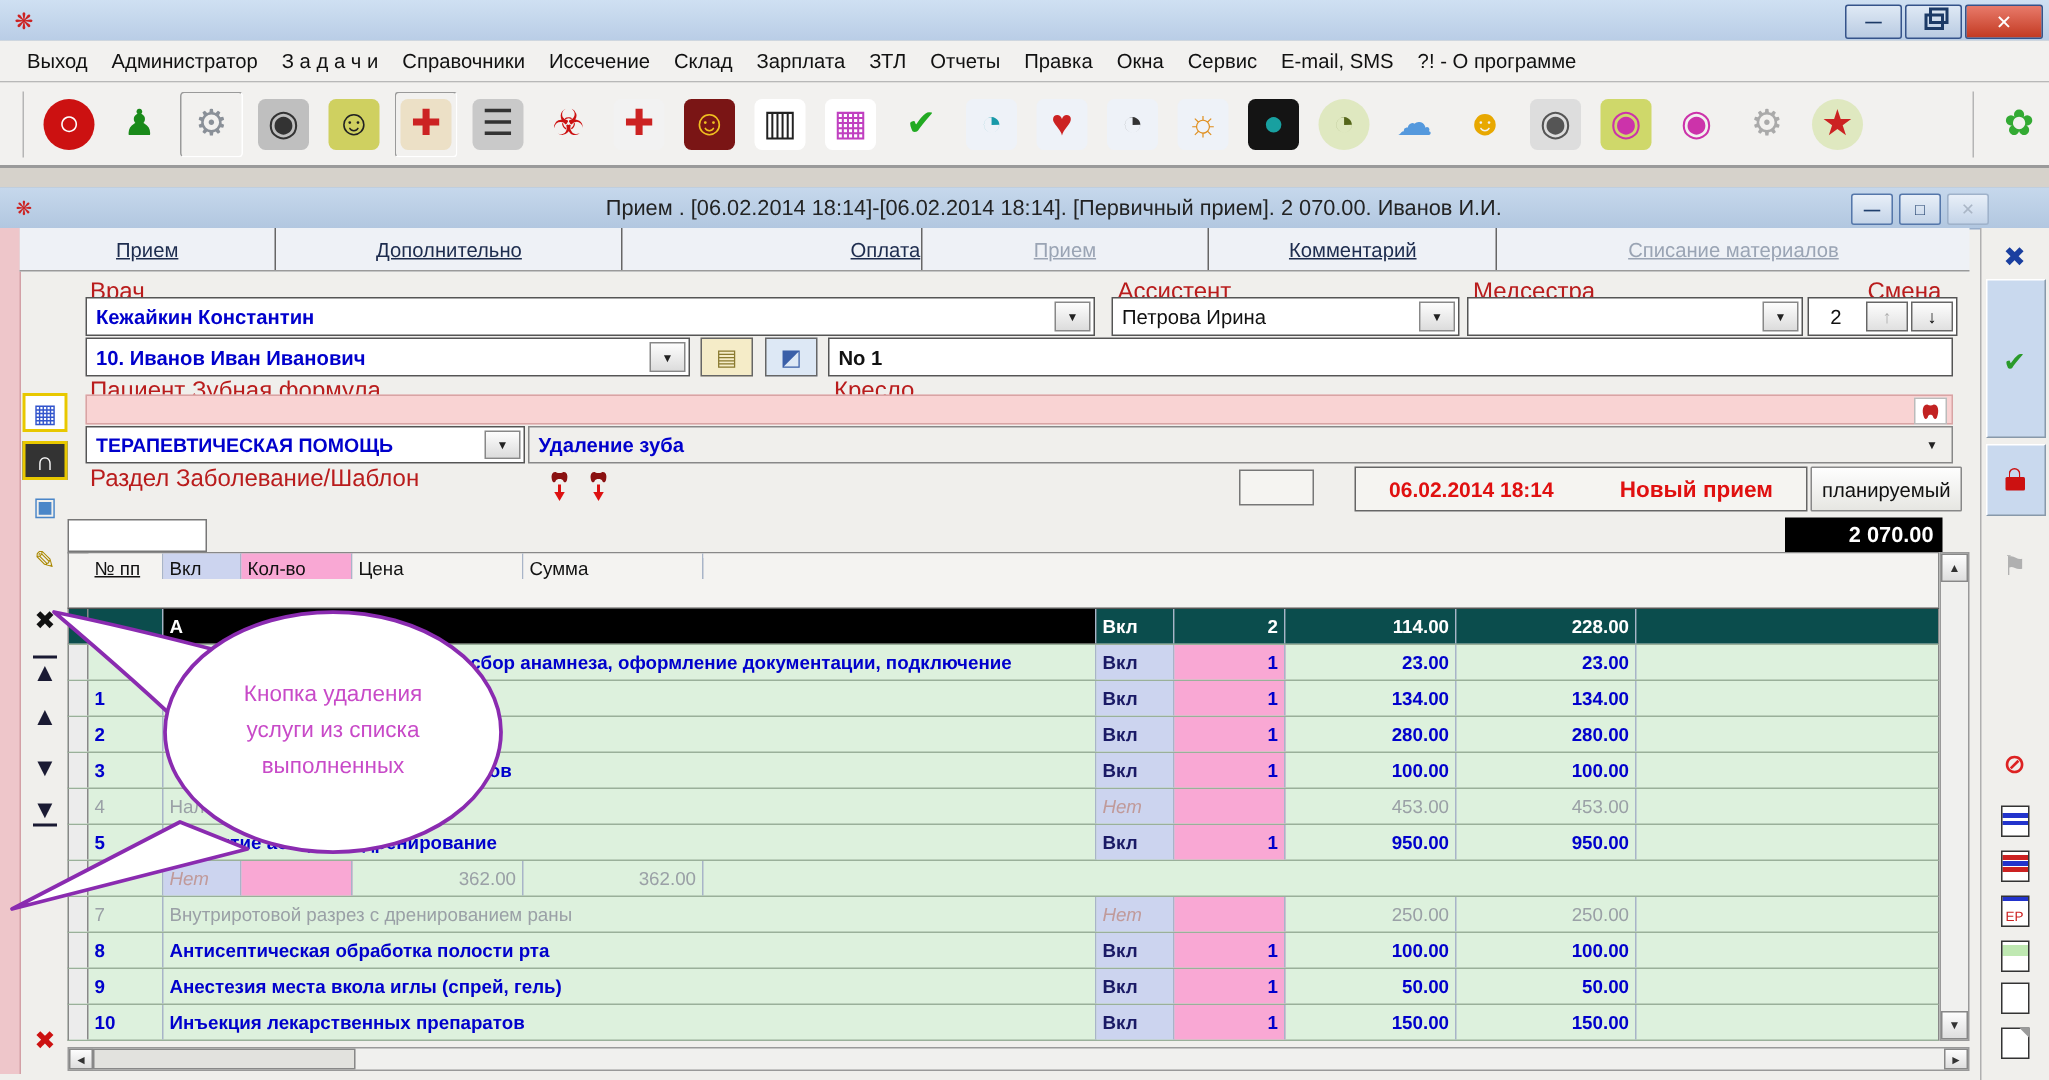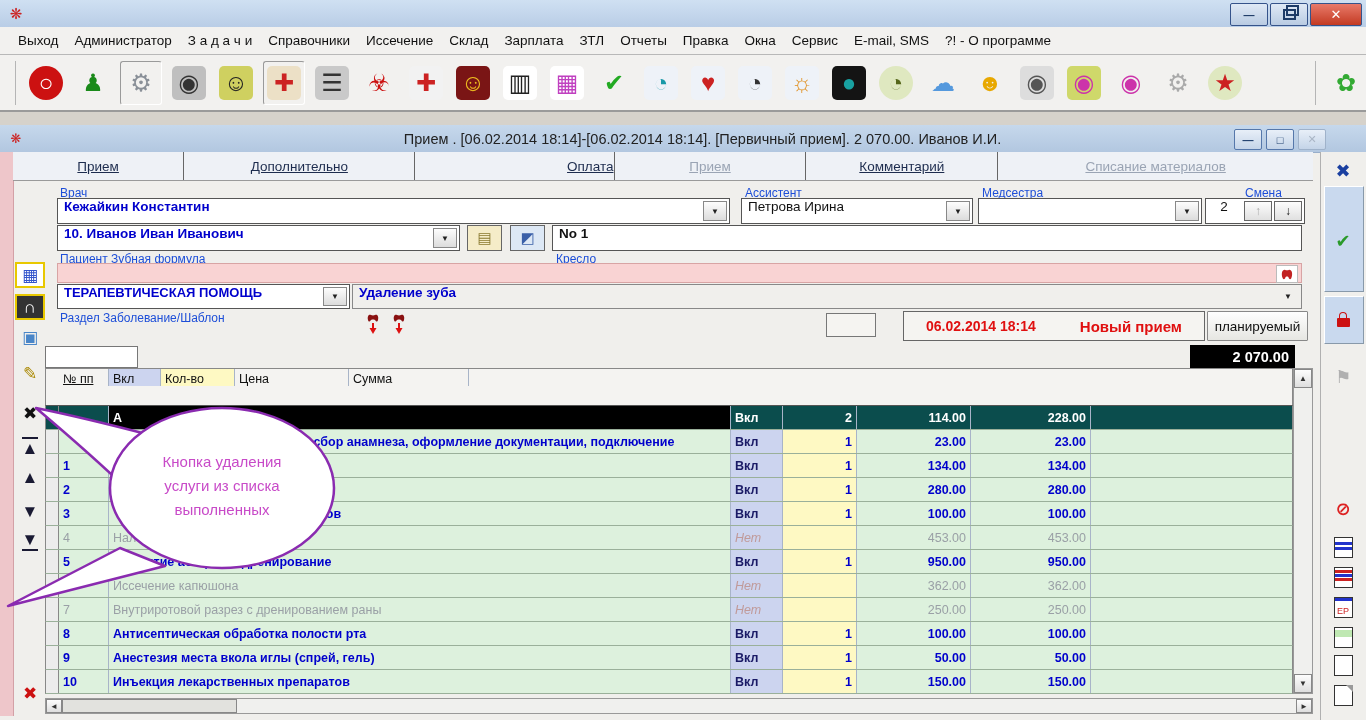--- a/index.html
+++ b/index.html
@@ -78,23 +78,23 @@
     border-left:7px solid transparent;border-top:7px solid #9a9a9a;}
 
   
   .licon{position:absolute;left:15px;width:30px;height:26px;display:flex;align-items:center;justify-content:center;}
   .licon .g{font-size:17px;font-weight:bold;line-height:1;}
   .licon.framed{border:2px solid #e8c800;width:26px;height:22px;}
   .licon .cap-top{border-top:2.5px solid #1a1a33;padding-top:1px;}
   .licon .cap-bottom{border-bottom:2.5px solid #1a1a33;padding-bottom:1px;}
 
   
-  .lbl{position:absolute;font-size:12px;color:#1d4ed8;white-space:nowrap;}
+  .lbl{position:absolute;font-size:16px;color:#b91c1c;white-space:nowrap;}
   .field{position:absolute;background:#fff;border:1px solid #555;box-sizing:border-box;
-    display:flex;font-size:13.5px;color:#111;padding-left:6px;}
+    display:flex;align-items:center;font-size:13.5px;color:#111;padding-left:6px;}
   .field.blue{color:#0000cc;font-weight:bold;}
   .ddbtn{position:absolute;right:2px;top:2px;bottom:2px;width:22px;background:linear-gradient(#fdfdfd,#dcdcdc);
     border:1px solid #888;display:flex;align-items:center;justify-content:center;font-size:8px;color:#222;}
   .sqbtn{position:absolute;background:linear-gradient(#fdfdfd,#e0e0e0);border:1px solid #666;
     display:flex;align-items:center;justify-content:center;box-sizing:border-box;}
   .pinkbar{position:absolute;left:57px;top:263px;width:1245px;height:20px;background:#f9d3d3;
     border:1px solid #d8a4a4;box-sizing:border-box;}
   .toothbox{position:absolute;right:3px;top:1px;width:20px;height:16px;background:#fff;border:1px solid #bbb;
     display:flex;align-items:center;justify-content:center;}
   .visitbox{position:absolute;left:903px;top:311px;width:300px;height:28px;border:1px solid #666;background:#f5f4f1;
@@ -115,21 +115,21 @@
   .thead{height:38px;background:#f4f3f1;border:1px solid #888;border-bottom:1px solid #555;align-items:flex-start;}
   .trow{height:24px;border-left:1px solid #888;border-right:1px solid #888;border-bottom:1px solid #9ab09a;}
   .c{box-sizing:border-box;border-right:1px solid #a8b4c8;padding:0 4px;display:flex;align-items:center;
      font-size:12.5px;overflow:hidden;white-space:nowrap;}
   .thead .c{align-items:flex-start;padding-top:3px;font-size:12.5px;color:#111;background:#f4f3f1;}
   .thead .c.hu{text-decoration:underline;}
   .c.ind{width:13px;padding:0;background:#ececec;border-right:1px solid #888;}
   .c.num{width:50px;}
   .c.work{width:622px;}
   .c.incl{width:52px;background:#ccd4ef;}
-  .c.qty{width:74px;background:#fef9c3;justify-content:flex-end;}
+  .c.qty{width:74px;background:#f9a8d4;justify-content:flex-end;}
   .c.price{width:114px;justify-content:flex-end;}
   .c.sum{width:120px;justify-content:flex-end;}
   .c.fill{flex:1;border-right:none;}
   .trow.on{background:#ddf1dd;}
   .trow.on .c{color:#0000cc;font-weight:bold;}
   .trow.on .c.incl{color:#1a1a66;}
   .trow.off{background:#ddf1dd;}
   .trow.off .c{color:#9aa0a6;font-weight:normal;}
   .trow.off .c.incl{color:#c09a9a;font-style:italic;}
   .trow.selected .c{background:#0b4d4d;color:#fff;font-weight:bold;}
@@ -527,21 +527,20 @@
     <div class="c incl">Вкл</div>
     <div class="c qty">1</div>
     <div class="c price">950.00</div>
     <div class="c sum">950.00</div>
     <div class="c fill"></div>
   </div>
 
   <div class="trow off">
     <div class="c ind"></div>
     <div class="c num">6</div>
-    <div class="c work">Иссечение капюшона</div>
     <div class="c incl">Нет</div>
     <div class="c qty"></div>
     <div class="c price">362.00</div>
     <div class="c sum">362.00</div>
     <div class="c fill"></div>
   </div>
 
   <div class="trow off">
     <div class="c ind"></div>
     <div class="c num">7</div>

